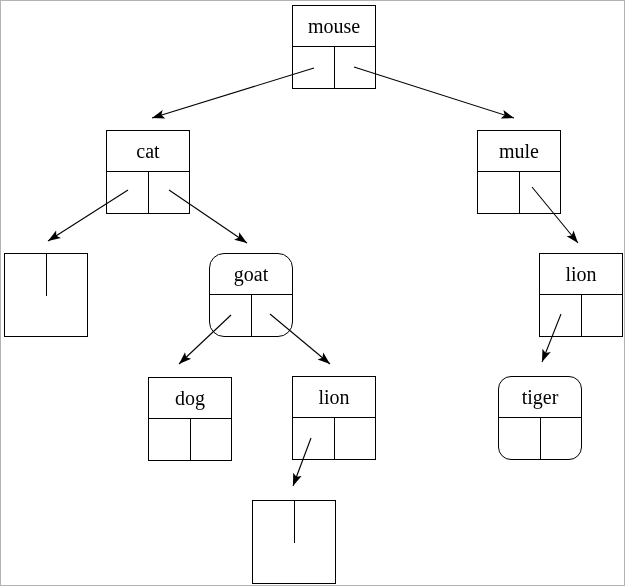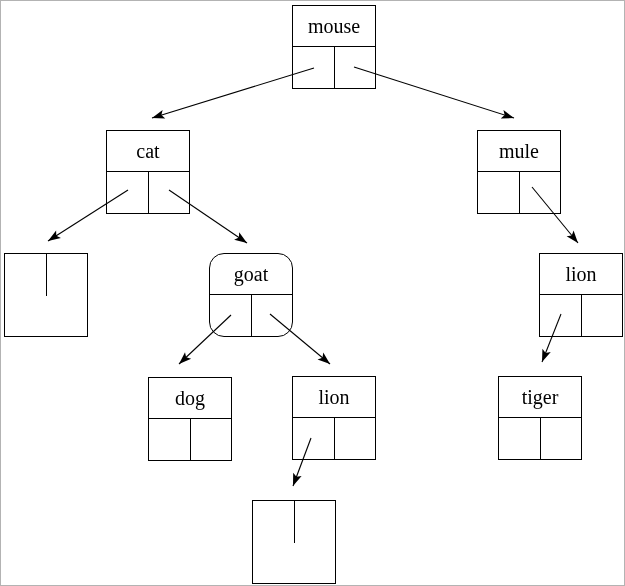--- a/index.html
+++ b/index.html
@@ -127,21 +127,21 @@
           <div class="cell right"></div>
         </div>
       </div>
       <div class="node" style="left: 291px; top: 375px;">
         <div class="node-label">lion</div>
         <div class="node-cells">
           <div class="cell left"></div>
           <div class="cell right"></div>
         </div>
       </div>
-      <div class="node" style="left: 497px; top: 375px;">
+      <div class="node" style="left: 497px; top: 375px; border-radius: 13px;">
         <div class="node-label">tiger</div>
         <div class="node-cells">
           <div class="cell left"></div>
           <div class="cell right"></div>
         </div>
       </div>
       <div class="node" style="left: 251px; top: 499px;">
         <div class="node-cells">
           <div class="cell left"></div>
           <div class="cell right"></div>

